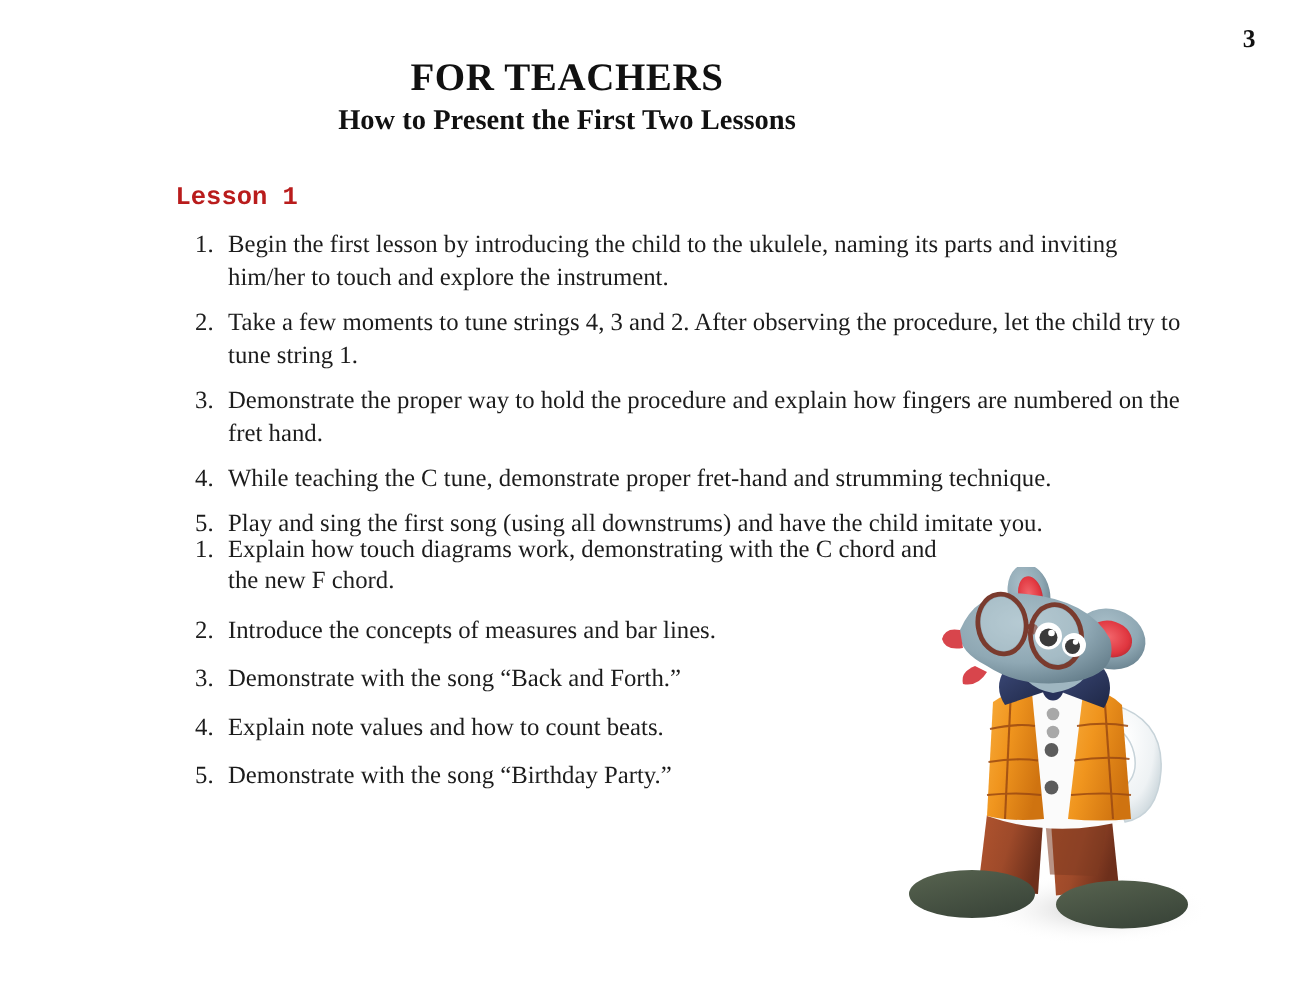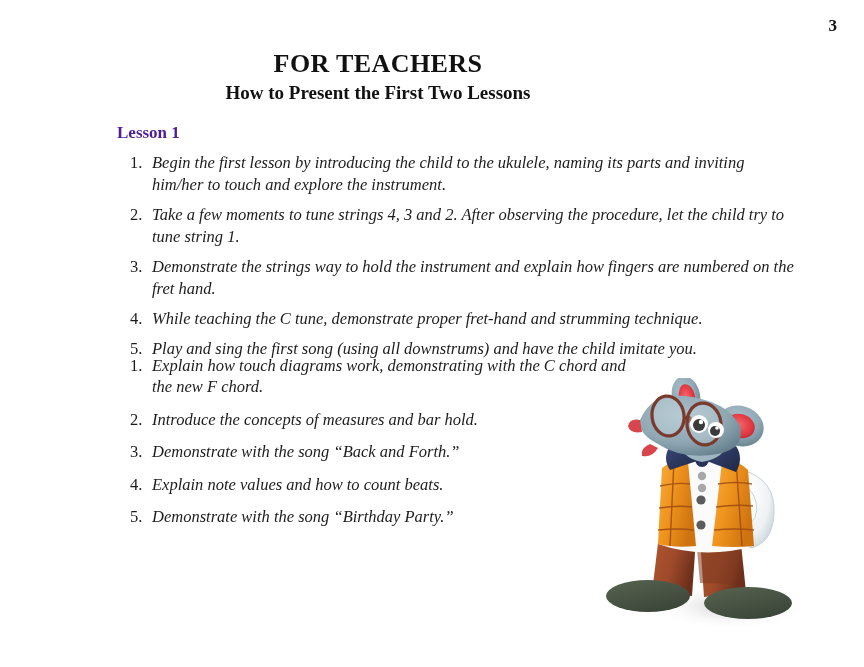--- a/index.html
+++ b/index.html
@@ -28,21 +28,21 @@
     right: 27px;
     font-size: 17px;
     font-weight: bold;
     color: #111;
     letter-spacing: 0;
   }
 
   
   .title-block {
     position: absolute;
-    top: 50px;
+    top: 38px;
     left: 0;
     width: 756px;
     text-align: center;
   }
   .doc-title {
     font-size: 26px;
     font-weight: bold;
     letter-spacing: 0.4px;
     color: #111;
     line-height: 1.08;
@@ -60,23 +60,24 @@
   .lesson-section {
     position: absolute;
     left: 117px;
   }
   #lesson-1 { top: 123px; width: 680px; }
   #lesson-2 { top: 355px; width: 520px; }
 
   .lesson-heading {
     font-size: 17px;
     font-weight: bold;
-    color: #4c1d95;
+    color: #b91c1c;
     margin: 0 0 9px 0;
     line-height: 1.2;
+    font-family: Liberation Mono, monospace;
   }
 
   ol.lesson-list {
     list-style: none;
     margin: 0;
     padding: 0;
   }
   ol.lesson-list > li {
     position: relative;
     padding-left: 35px;
@@ -89,21 +90,21 @@
 
   ol.lesson-list > li .num {
     position: absolute;
     left: 13px;
     top: 0;
     width: 22px;
     text-align: left;
     font-size: 16.5px;
     color: #1c1c1c;
   }
-  .item-text { display: block; font-style: italic; }
+  .item-text { display: block; }
 
   #lesson-2 ol.lesson-list > li { margin-bottom: 11px; }
 
   
   .mascot {
     position: absolute;
     left: 600px;
     top: 378px;
     width: 210px;
     height: 255px;
@@ -128,42 +129,42 @@
       <li>
         <span class="num">1.</span>
         <span class="item-text">Begin the first lesson by introducing the child to the ukulele, naming its parts and inviting him/her to touch and explore the instrument.</span>
       </li>
       <li>
         <span class="num">2.</span>
         <span class="item-text">Take a few moments to tune strings 4, 3 and 2. After observing the procedure, let the child try to tune string 1.</span>
       </li>
       <li>
         <span class="num">3.</span>
-        <span class="item-text">Demonstrate the strings way to hold the instrument and explain how fingers are numbered on the fret hand.</span>
+        <span class="item-text">Demonstrate the proper way to hold the procedure and explain how fingers are numbered on the fret hand.</span>
       </li>
       <li>
         <span class="num">4.</span>
         <span class="item-text">While teaching the C tune, demonstrate proper fret-hand and strumming technique.</span>
       </li>
       <li>
         <span class="num">5.</span>
         <span class="item-text">Play and sing the first song (using all downstrums) and have the child imitate you.</span>
       </li>
     </ol>
   </section>
 
   <section class="lesson-section" id="lesson-2">
     <ol class="lesson-list">
       <li>
         <span class="num">1.</span>
         <span class="item-text">Explain how touch diagrams work, demonstrating with the C chord and the new F chord.</span>
       </li>
       <li>
         <span class="num">2.</span>
-        <span class="item-text">Introduce the concepts of measures and bar hold.</span>
+        <span class="item-text">Introduce the concepts of measures and bar lines.</span>
       </li>
       <li>
         <span class="num">3.</span>
         <span class="item-text">Demonstrate with the song “Back and Forth.”</span>
       </li>
       <li>
         <span class="num">4.</span>
         <span class="item-text">Explain note values and how to count beats.</span>
       </li>
       <li>

